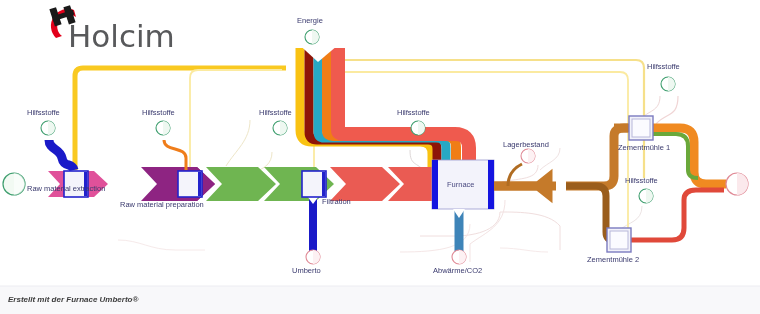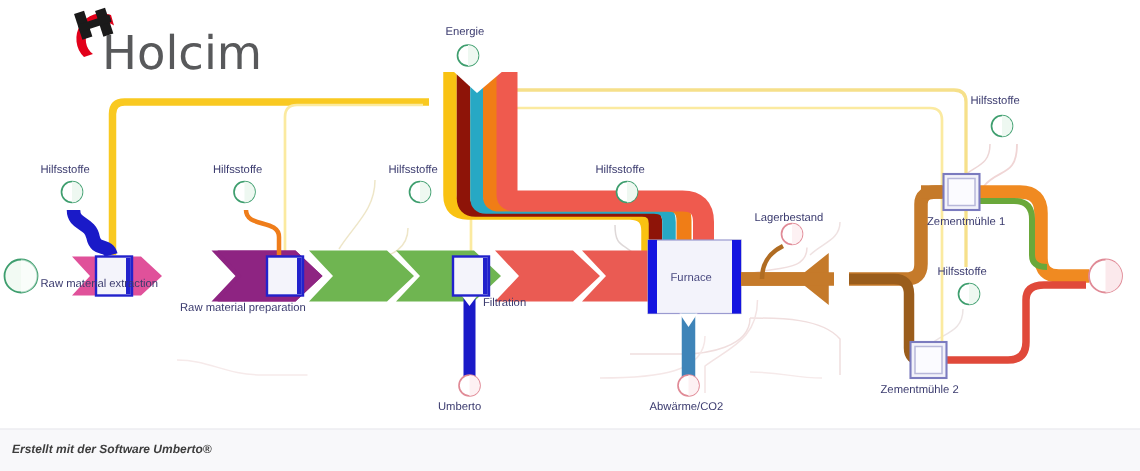--- a/index.html
+++ b/index.html
@@ -266,14 +266,14 @@
   <div class="lbl" style="left:433px;top:266px">Abwärme/CO2</div>
   <div class="lbl" style="left:503px;top:140px">Lagerbestand</div>
 
   <div class="lbl" style="left:27px;top:184px">Raw material extraction</div>
   <div class="lbl" style="left:120px;top:200px">Raw material preparation</div>
   <div class="lbl" style="left:322px;top:197px">Filtration</div>
   <div class="lbl" style="left:447px;top:180px;color:#4a4a80">Furnace</div>
   <div class="lbl" style="left:618px;top:143px">Zementmühle 1</div>
   <div class="lbl" style="left:587px;top:255px">Zementmühle 2</div>
 
-  <div class="footer">Erstellt mit der Software Umberto®</div>
+  <div class="footer">Erstellt mit der Furnace Umberto®</div>
 </div>
 
 </body></html>

